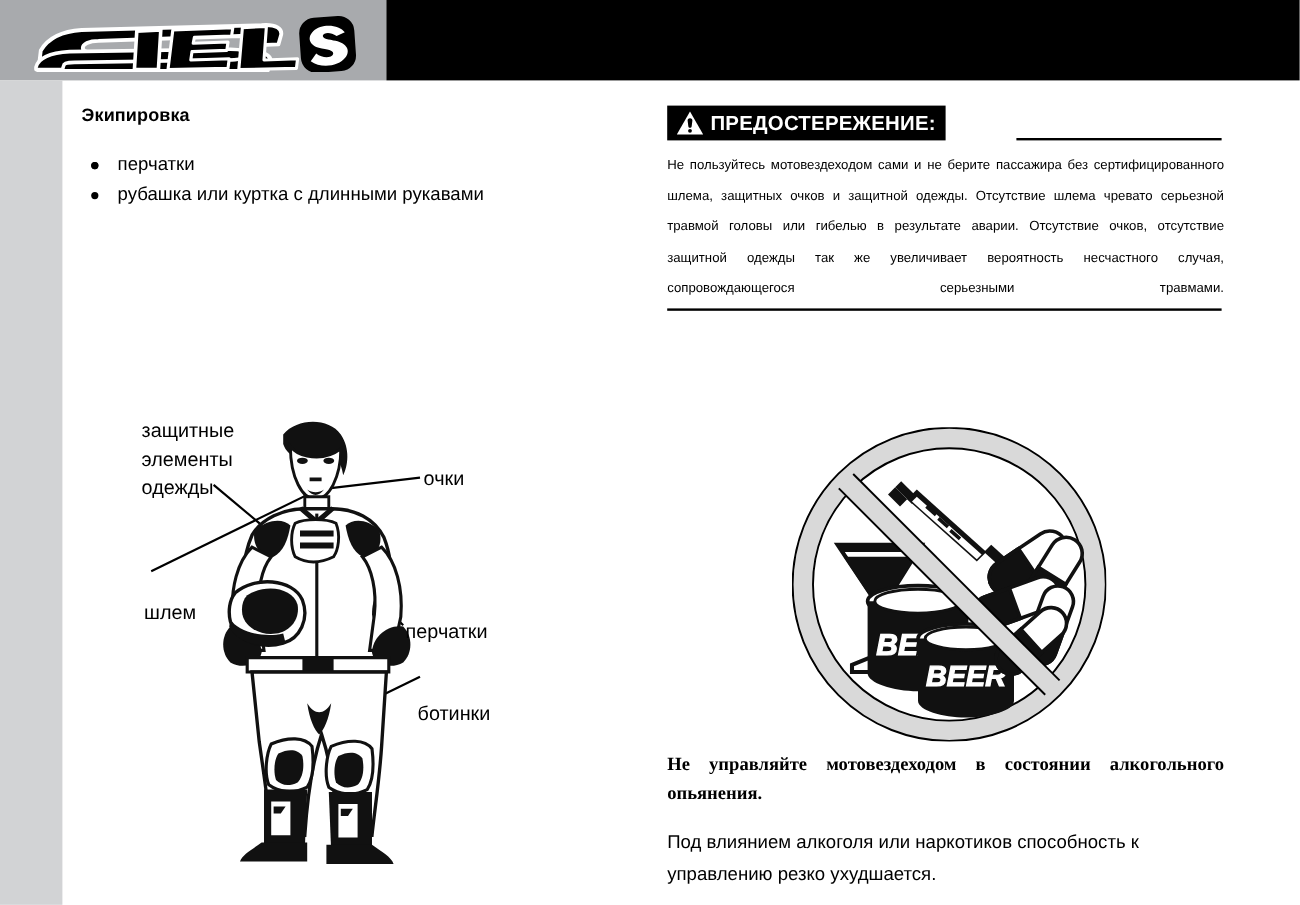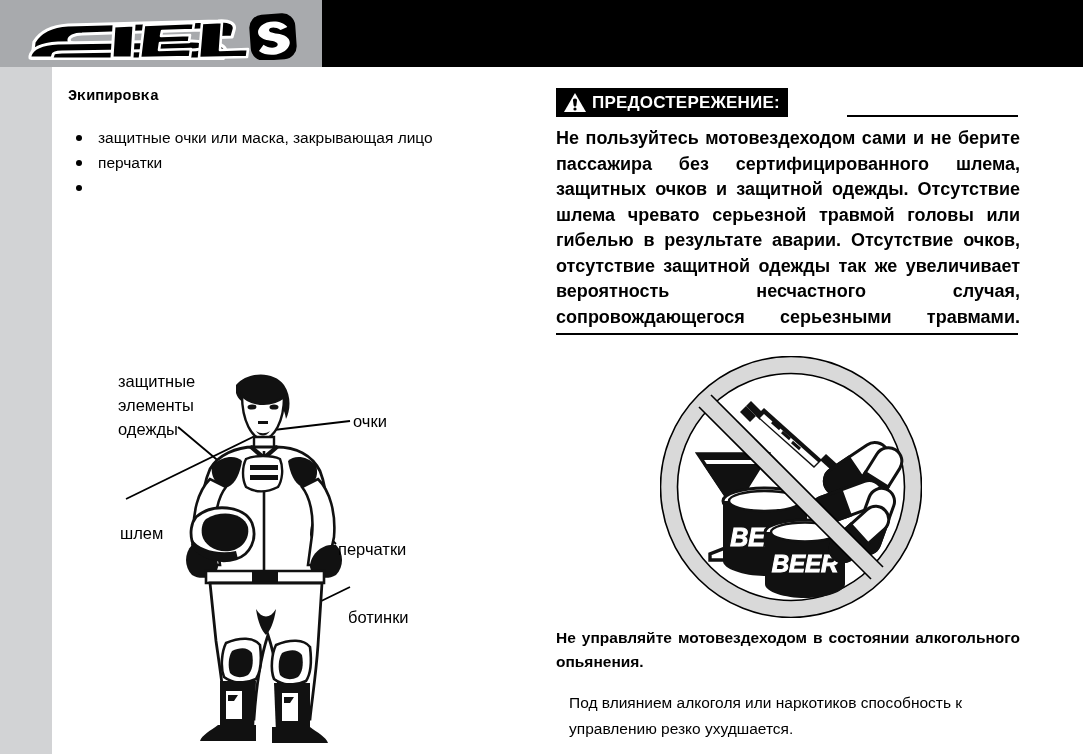--- a/index.html
+++ b/index.html
@@ -65,21 +65,20 @@
     left: 556px; top: 88px;
     width: 464px;
   }
 
   
   .section-title {
     font-size: 15px;
     font-weight: bold;
     margin: 0 0 20px 0;
     letter-spacing: .1px;
-    font-family: Liberation Mono, monospace;
   }
   .body-par {
     font-size: 15.5px;
     line-height: 25px;
     margin: 0;
     text-align: justify;
   }
 
   .equip-list {
     list-style: none;
@@ -129,39 +128,39 @@
   }
   .warn-head-rule {
     position: absolute;
     left: 291px;
     right: 2px;
     bottom: 0;
     height: 2px;
     background: #000;
   }
   .warn-body {
-    font-size: 18px;
-    font-weight: bold;
+    font-size: 11px;
+    font-weight: normal;
     line-height: 25.5px;
     text-align: justify;
     margin: 0;
     text-align-last: justify;
   }
   .warn-underline {
     margin-top: 3px;
     height: 2px;
     background: #000;
     width: 462px;
   }
 
   
   .figure-rider {
     position: absolute;
     left: 60px;
-    top: 359px;
+    top: 336px;
     width: 470px;
     height: 390px;
   }
   .figure-noalcohol {
     position: absolute;
     left: 660px;
     top: 356px;
     width: 262px;
     height: 262px;
   }
@@ -175,24 +174,25 @@
     position: absolute;
     left: 556px;
     top: 626px;
     width: 464px;
     font-size: 15.5px;
     font-weight: bold;
     line-height: 24px;
     text-align: justify;
     text-align-last: left;
     margin: 0;
+    font-family: Liberation Serif, serif;
   }
   .par-note {
     position: absolute;
-    left: 569px;
+    left: 556px;
     top: 690px;
     width: 470px;
     font-size: 15.5px;
     line-height: 26px;
     margin: 0;
   }
 </style>
 </head>
 <body>
 
@@ -222,28 +222,28 @@
 
 <div class="left-rail"></div>
 
 <div class="col-left">
   <h2 class="section-title">Экипировка</h2>
 
 
   <ul class="equip-list">
     <li>
       <span class="bullet"></span>
-      <span>защитные очки или маска, закрывающая лицо</span>
     </li>
     <li>
       <span class="bullet"></span>
       <span>перчатки</span>
     </li>
     <li>
       <span class="bullet"></span>
+      <span>рубашка или куртка с длинными рукавами</span>
     </li>
   </ul>
 </div>
 
 <div class="figure-rider">
   <svg viewBox="0 0 470 390" width="470" height="390">
 
     <g stroke="#000" stroke-width="1.8" fill="none">
       <line x1="66" y1="140" x2="205" y2="72"></line>
       <line x1="205" y1="72" x2="290" y2="62"></line>

